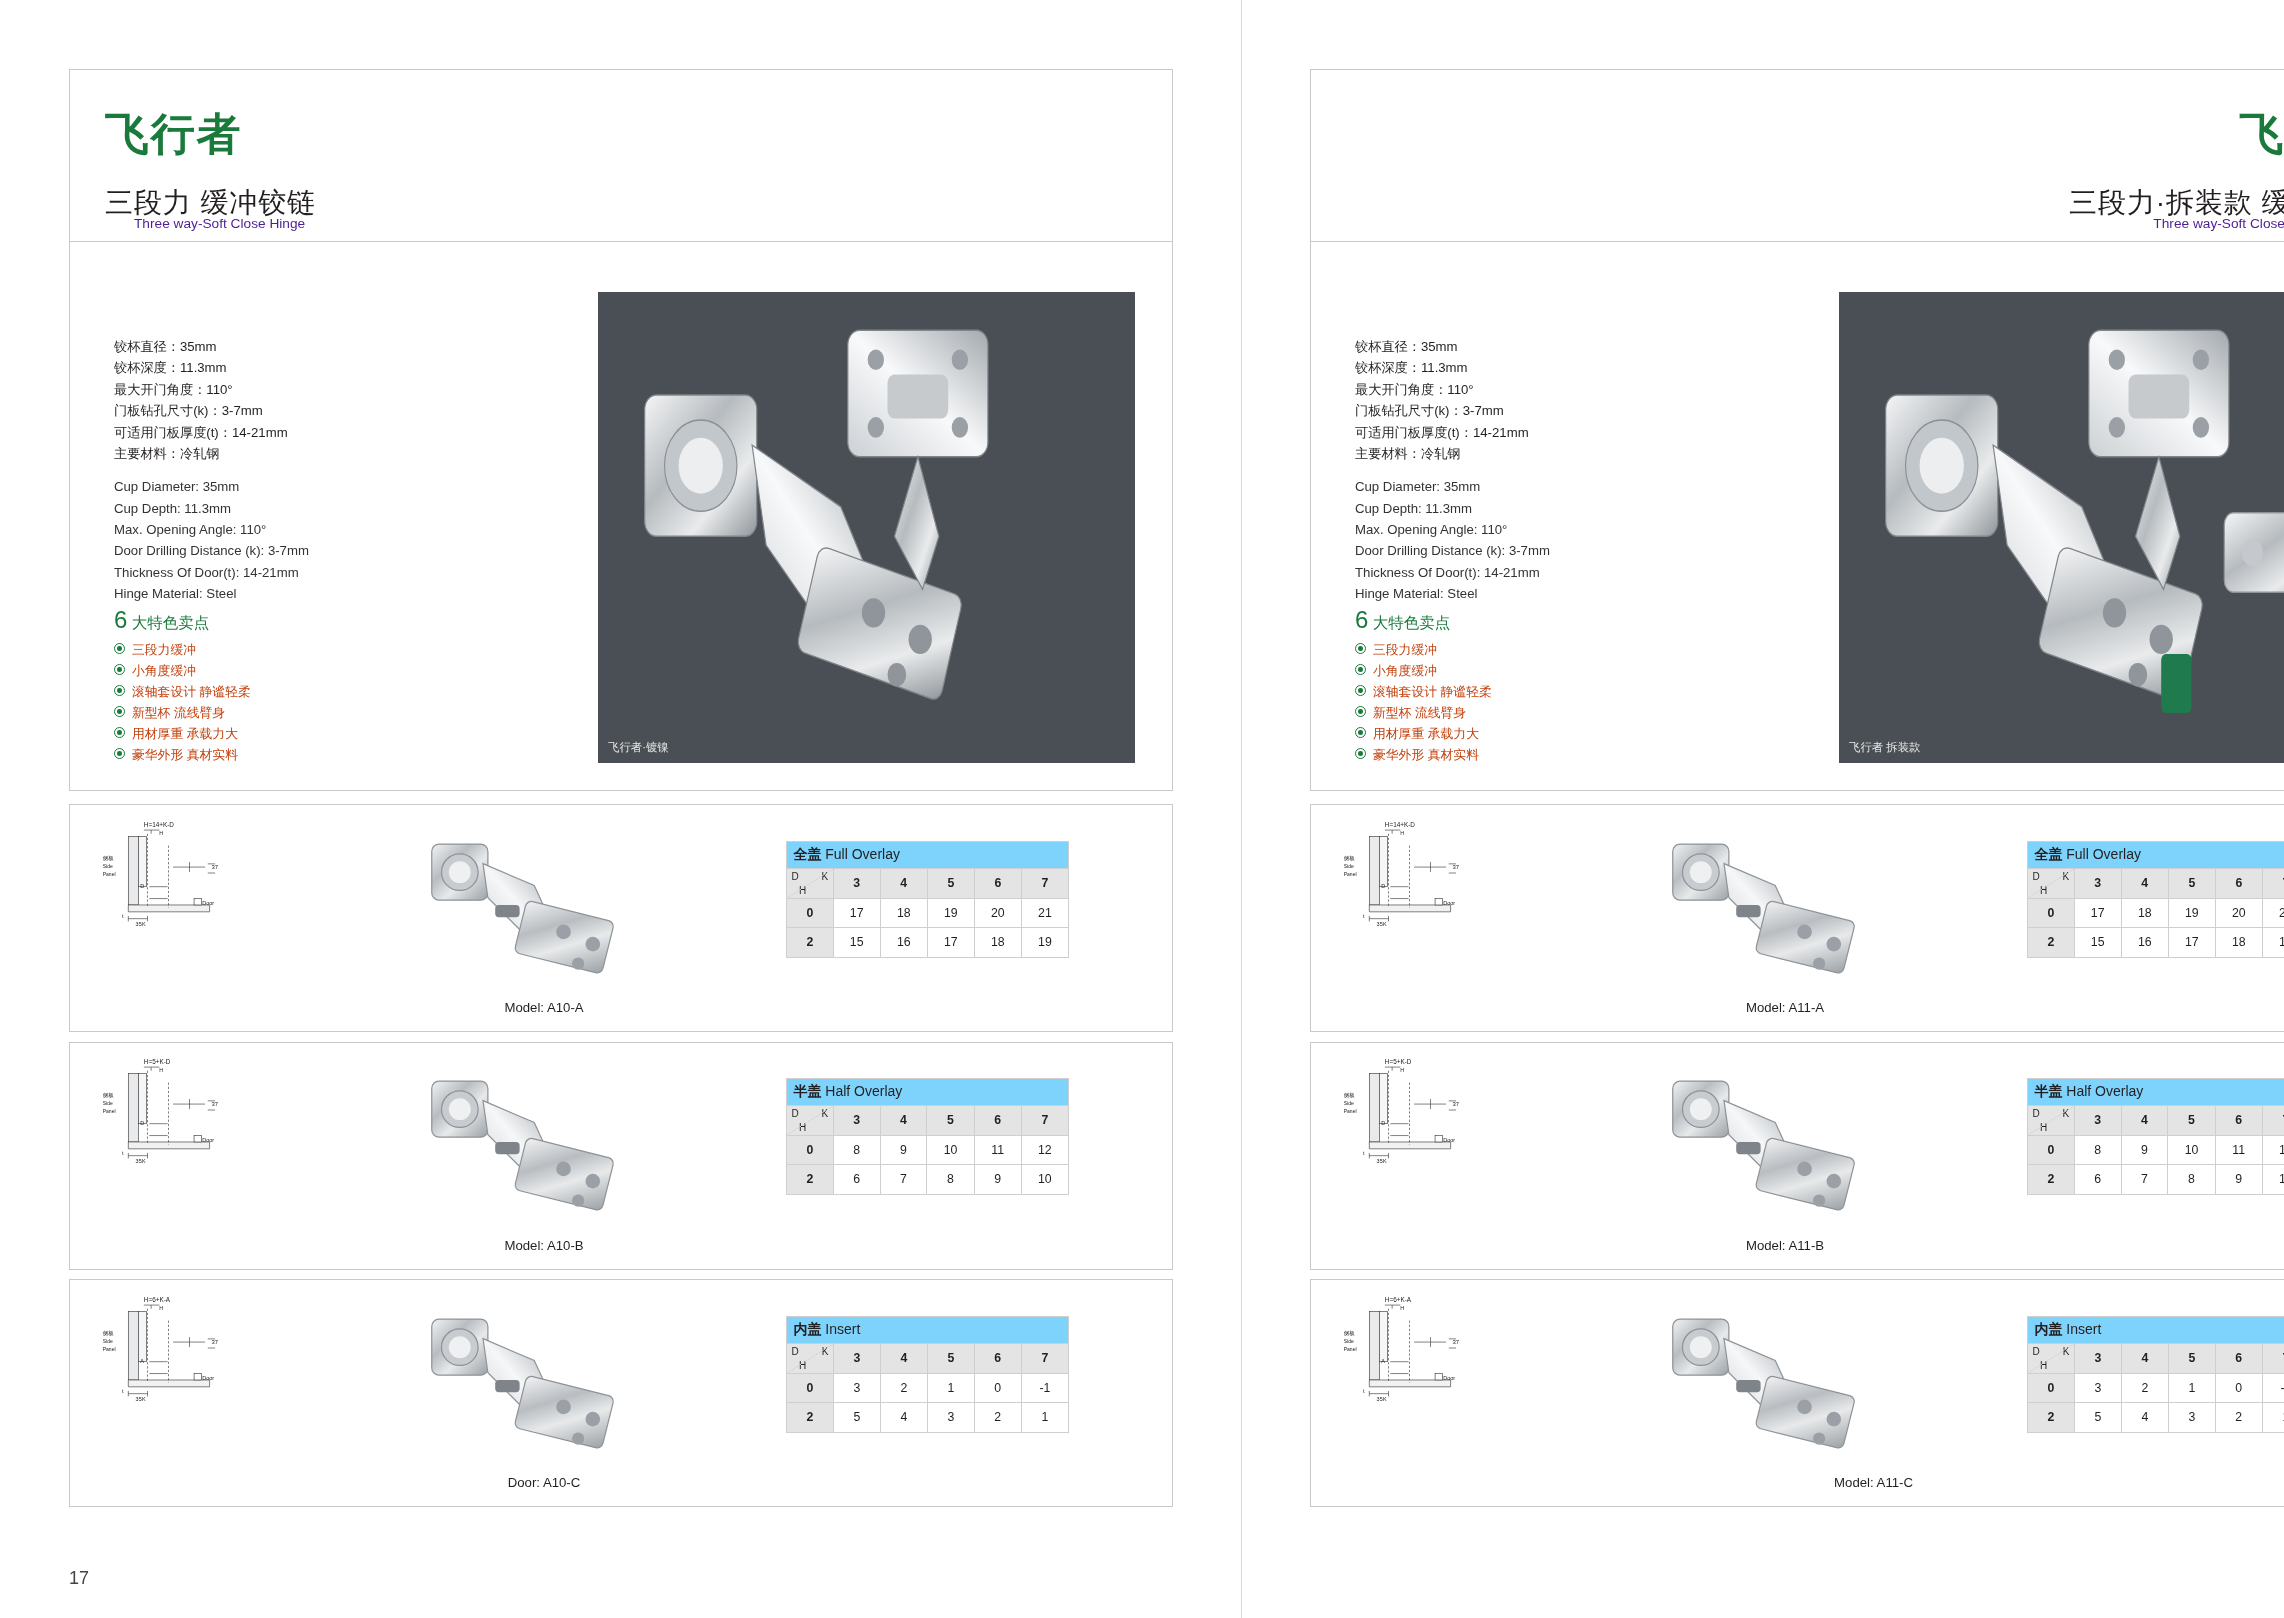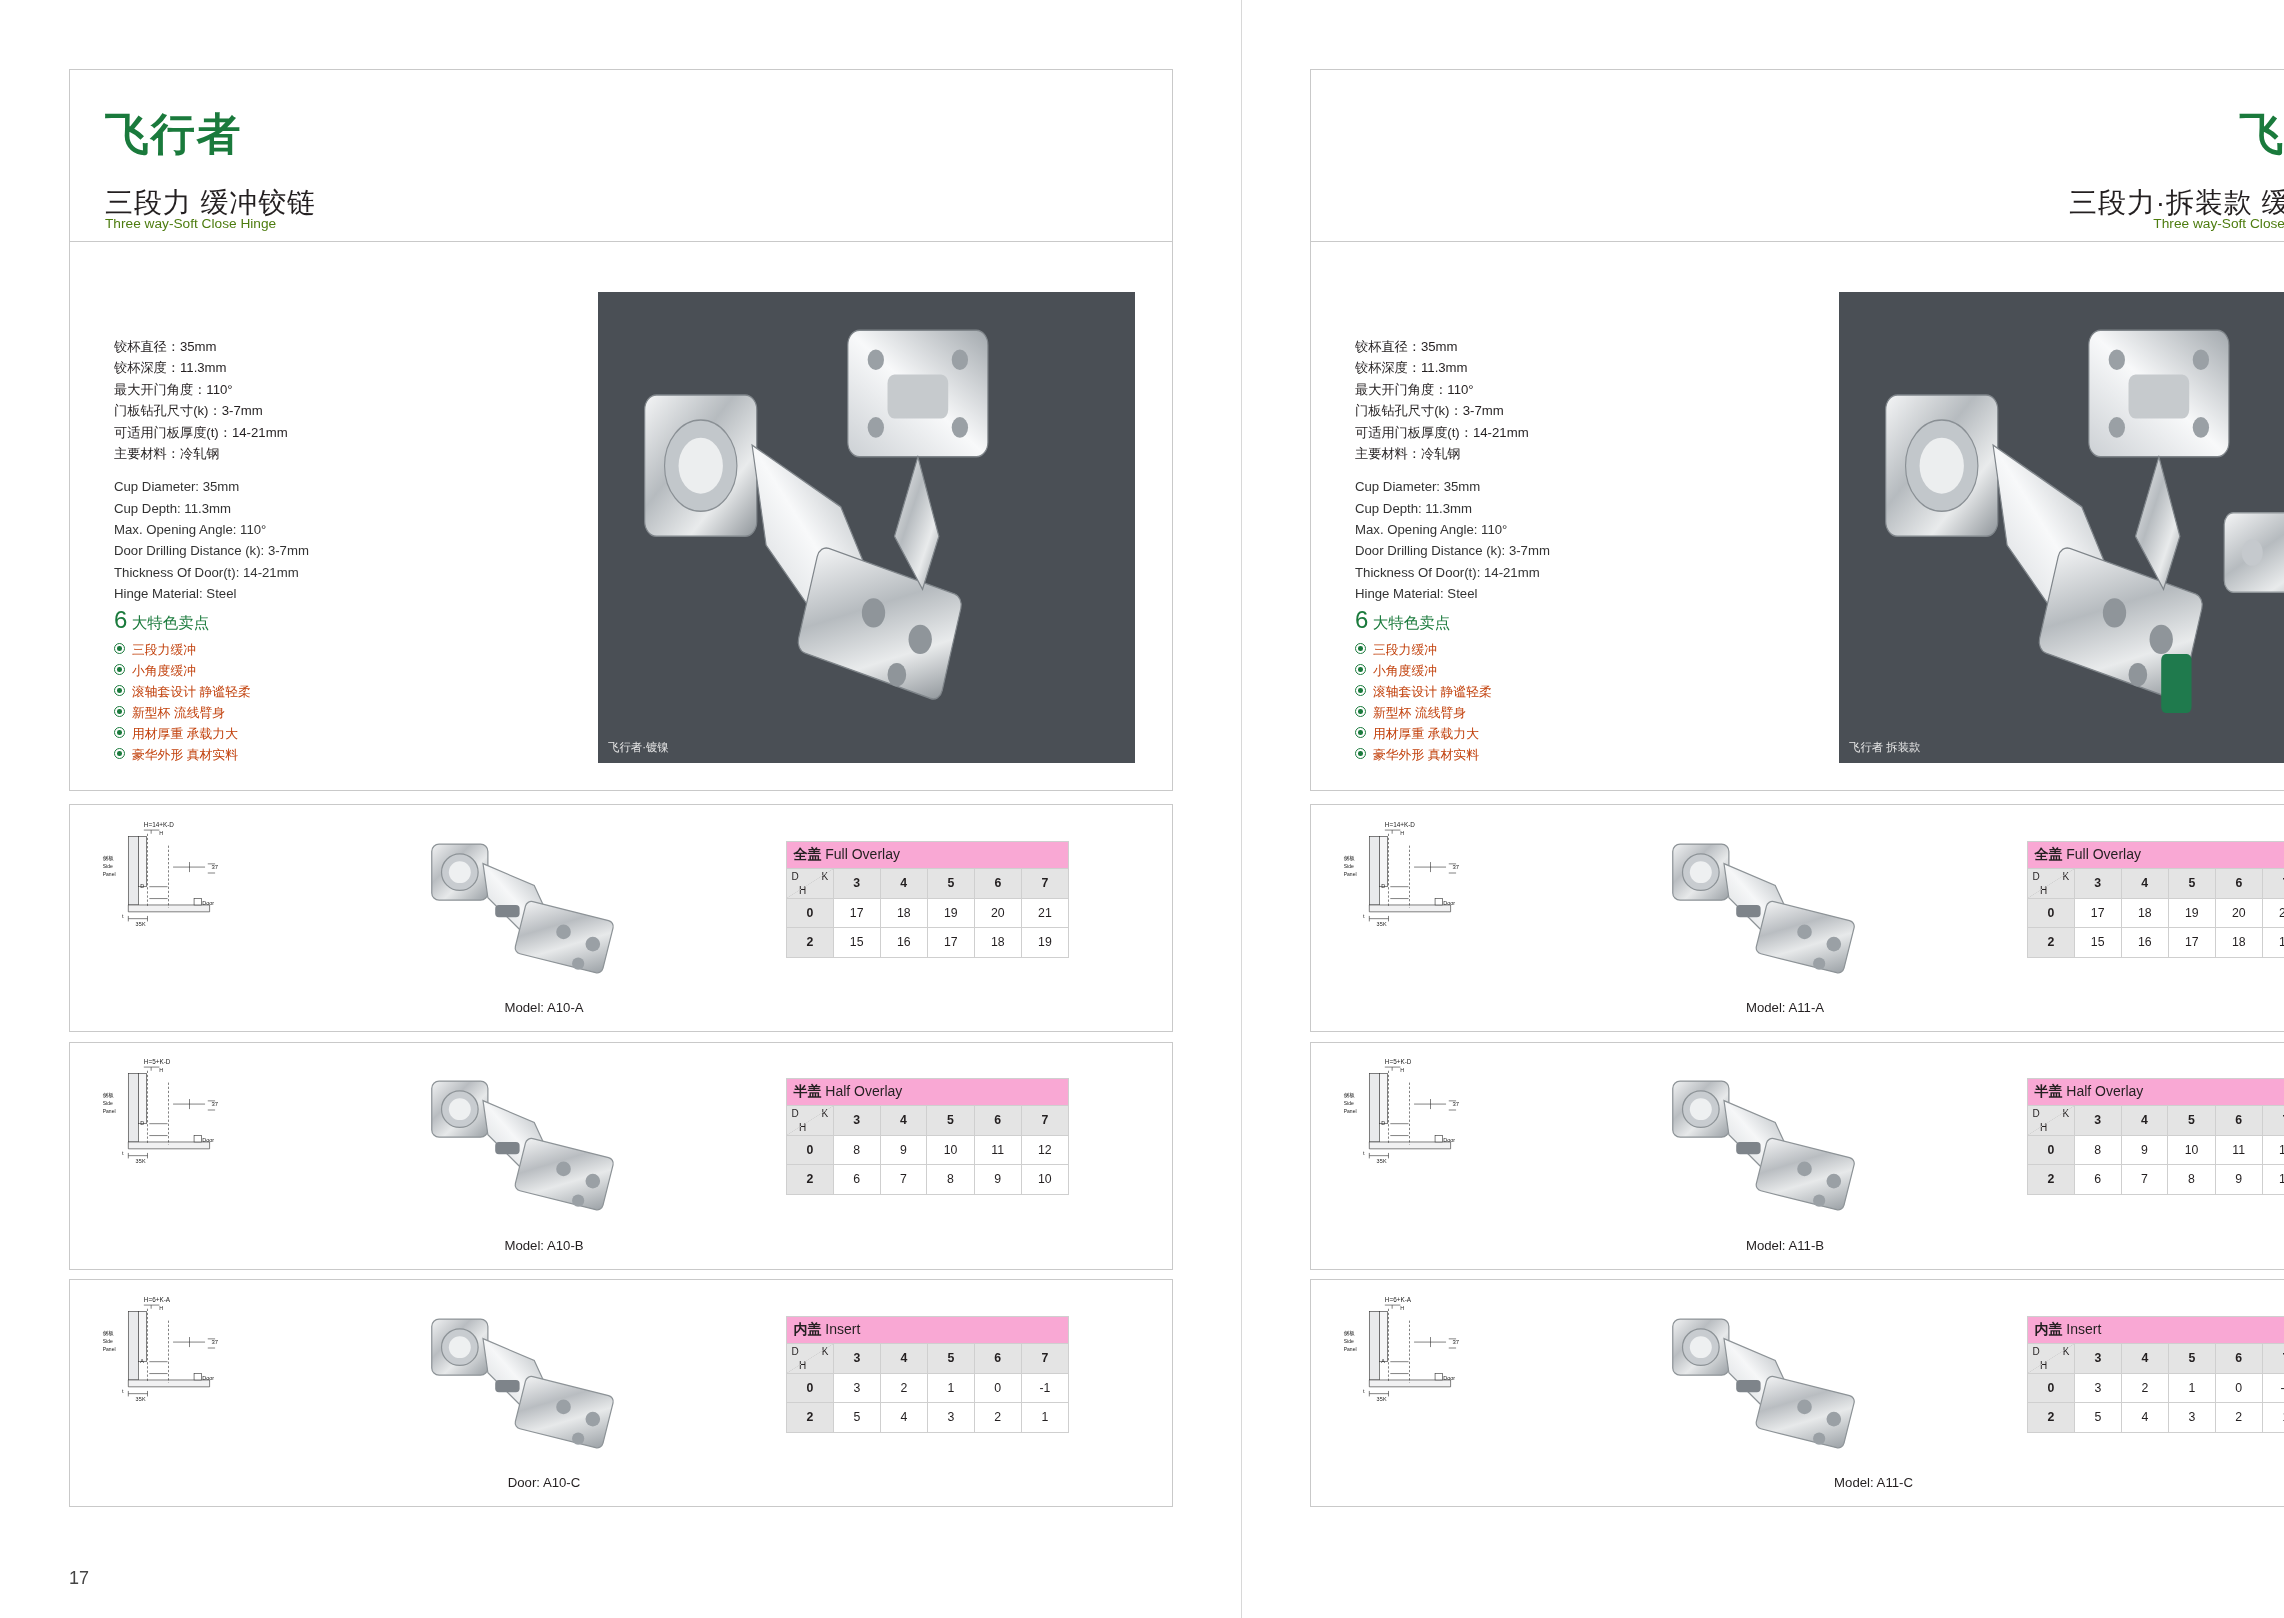--- a/index.html
+++ b/index.html
@@ -9,39 +9,39 @@
   .sheet{position:relative;flex:0 0 50%;height:100%;box-sizing:border-box;}
   .sheet.left{padding:0;}
   .divider{position:absolute;left:50%;top:0;width:0.9px;height:100%;background:#d8d8d8;}
 
   
   .frame{position:absolute;border:0.9px solid #c9c9c9;background:#fff;box-sizing:border-box;}
 
   
   .hdr-logo{font-size:44px;font-weight:bold;color:#1a7a3c;letter-spacing:1.8px;line-height:1;}
   .hdr-sub-cn{font-size:28px;color:#231f20;margin-top:8.2px;letter-spacing:0.9px;}
-  .hdr-sub-en{font-size:13.7px;color:#4d7c0f;margin-top:6.4px;}
+  .hdr-sub-en{font-size:13.7px;color:#4c1d95;margin-top:6.4px;margin-left:29px;}
   .hdr-rule{position:absolute;height:0.9px;background:#c9c9c9;}
 
   
   .spec{font-size:13.2px;line-height:1.62;color:#231f20;}
   .spec .en{color:#333;}
   .sellpoint-title{font-size:15.5px;color:#1a7a3c;font-weight:normal;margin-bottom:6.4px;}
   .sellpoint-title .num{font-size:24px;line-height:1;}
   .sellpoint li{list-style:none;font-size:12.8px;line-height:1.64;color:#c2410c;position:relative;padding-left:18px;}
   .sellpoint{margin:0;padding:0;}
   .bullet{position:absolute;left:0;top:2.7px;width:11px;height:11px;border:0.9px solid #1a7a3c;border-radius:50%;box-sizing:border-box;}
   .bullet:after{content:"";position:absolute;left:2.3px;top:2.3px;width:4.6px;height:4.6px;background:#1a7a3c;border-radius:50%;}
 
   
   .photo{position:absolute;background:#4a4f55;overflow:hidden;}
   .photo .cap{position:absolute;left:10px;bottom:8.2px;color:#e8e8e8;font-size:11.4px;}
 
   
-  .tbl-title{font-size:14px;background:#f9a8d4;padding:4.1px 6.4px;border:0.5px solid #cfcfcf;border-bottom:none;box-sizing:border-box;}
+  .tbl-title{font-size:14px;background:#7dd3fc;padding:4.1px 6.4px;border:0.5px solid #cfcfcf;border-bottom:none;box-sizing:border-box;}
   .tbl-title .cn{font-weight:bold;}
   table.dims{border-collapse:collapse;font-size:12.3px;}
   table.dims td{border:0.5px solid #cfcfcf;text-align:center;width:46px;height:26.5px;background:#fff;}
   table.dims td.rh{background:#e4e4e4;font-weight:bold;}
   table.dims td.corner{background:#e4e4e4;position:relative;}
   table.dims td.corner .d{position:absolute;left:4.6px;top:1.8px;font-size:10px;}
   table.dims td.corner .k{position:absolute;right:4.6px;top:1.8px;font-size:10px;}
   table.dims td.corner .h{position:absolute;left:12px;bottom:1.8px;font-size:10px;}
   table.dims td.corner:after{content:"";position:absolute;left:0;top:0;width:100%;height:100%;
     background:linear-gradient(to right bottom, transparent calc(50% - 0.5px), #cfcfcf 50%, transparent calc(50% + 0.5px));}

